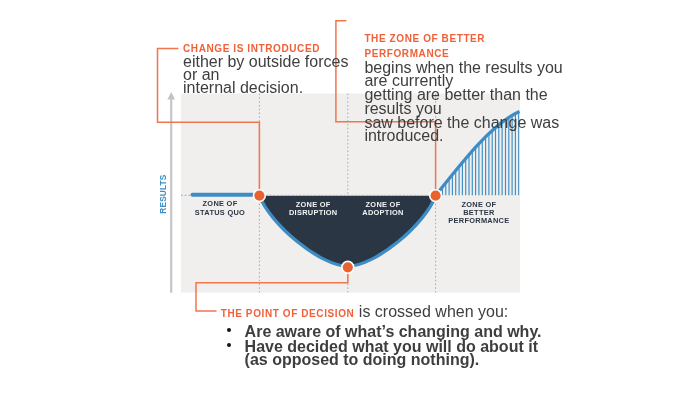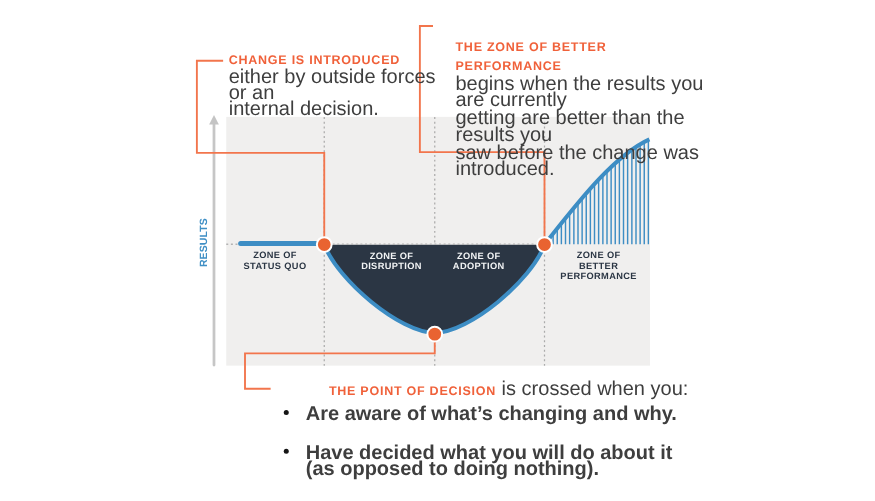--- a/index.html
+++ b/index.html
@@ -97,19 +97,19 @@
 <div class="abs" style="left:183px;top:43px;width:170px;">
   <div class="title">CHANGE IS INTRODUCED</div>
   <div class="body" style="margin-top:0.6px;line-height:13.4px;">either by outside forces or an<br>internal decision.</div>
 </div>
 
 <div class="abs" style="left:351.4px;top:32px;width:220px;margin-left:13px;">
   <div class="title" style="line-height:14.8px;">THE ZONE OF BETTER<br>PERFORMANCE</div>
   <div class="body" style="margin-top:-1.1px;line-height:13.8px;">begins when the results you are currently<br>getting are better than the results you<br>saw before the change was introduced.</div>
 </div>
 
-<div class="abs" style="left:220.7px;top:303px;width:330px;text-align:right;">
+<div class="abs" style="left:220.7px;top:303px;width:330px;">
   <div><span class="title">THE POINT OF DECISION</span><span class="body"> is crossed when you:</span></div>
 </div>
 <div class="abs" style="left:244.6px;top:325px;font-weight:bold;">
   <div class="body bl" style="line-height:13.6px;">Are aware of what’s changing and why.</div>
-  <div class="body bl" style="line-height:13.6px;margin-top:17px;">Have decided what you will do about it<br>(as opposed to doing nothing).</div>
+  <div class="body bl" style="line-height:13.6px;margin-top:1px;">Have decided what you will do about it<br>(as opposed to doing nothing).</div>
 </div>
 
 </body></html>

